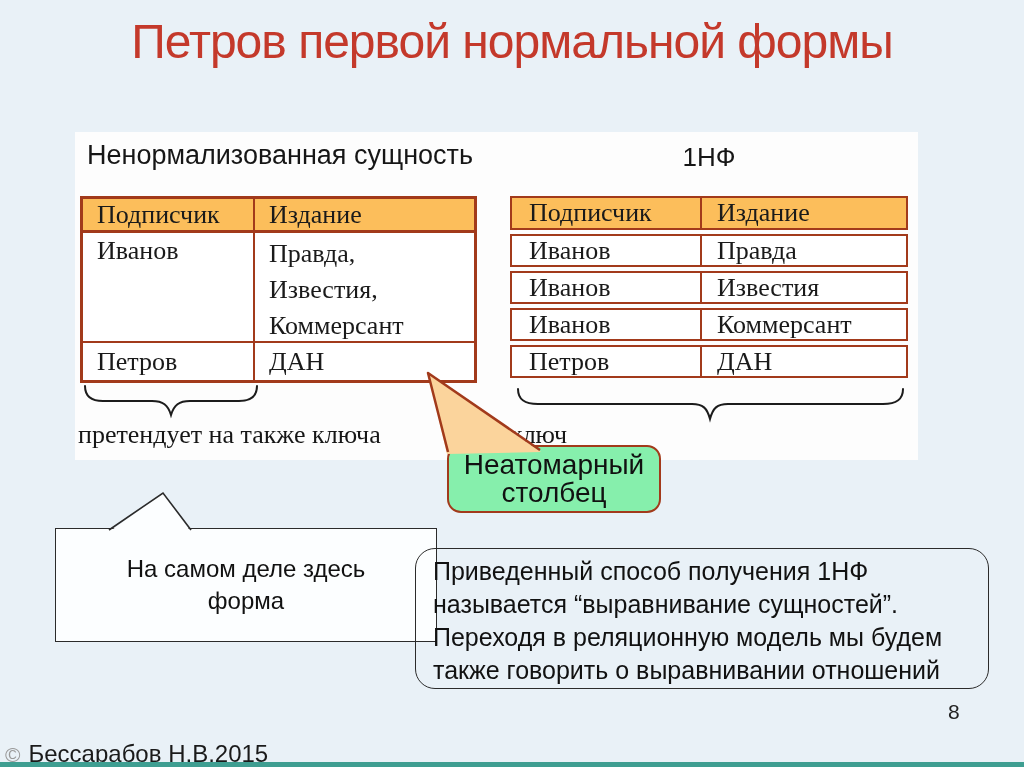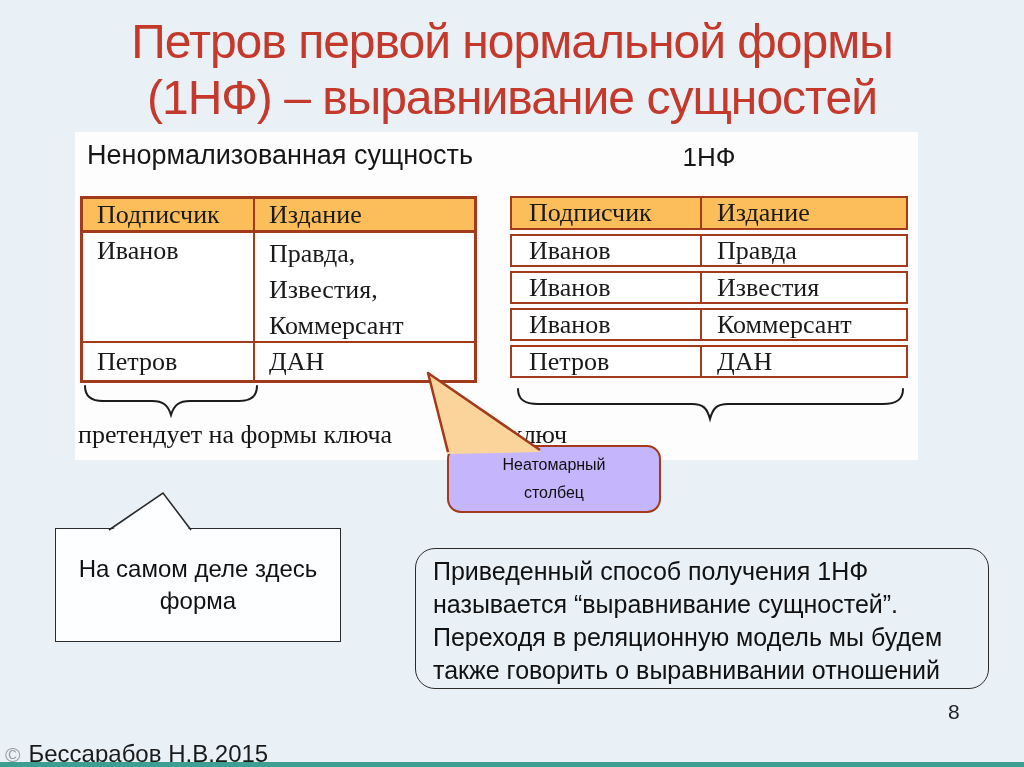--- a/index.html
+++ b/index.html
@@ -58,26 +58,26 @@
     position:absolute;left:78px;top:420px;
     font-family:"Liberation Serif", serif;font-size:26px;color:#161616;
   }
   .brace-label-right{
     position:absolute;left:510px;top:420px;width:400px;
     font-family:"Liberation Serif", serif;font-size:26px;color:#161616;
   }
   
   .co-nonatomic{
     position:absolute;left:447px;top:445px;width:214px;height:68px;
-    background:#c4b5fd;border:2.5px solid #A23A1B;border-radius:14px;
+    background:#86efac;border:2.5px solid #A23A1B;border-radius:14px;
     box-sizing:border-box;display:flex;flex-direction:column;justify-content:center;
-    text-align:center;font-size:16px;line-height:28px;color:#111;
+    text-align:center;font-size:28px;line-height:28px;color:#111;
   }
   .co-note{
-    position:absolute;left:55px;top:528px;width:286px;height:114px;
+    position:absolute;left:55px;top:528px;width:382px;height:114px;
     background:#FCFEFF;border:1.6px solid #2b2b2b;
     box-sizing:border-box;display:flex;flex-direction:column;justify-content:center;
     text-align:center;font-size:24px;line-height:32px;color:#111;
   }
   .co-bottom{
     position:absolute;left:415px;top:548px;width:574px;height:141px;
     border:1.6px solid #2b2b2b;border-radius:20px;
     box-sizing:border-box;padding:6px 0 16px 17px;
     font-size:25px;line-height:33px;color:#111;
   }
@@ -91,21 +91,20 @@
   
   .overlay{position:absolute;left:0;top:0;width:1024px;height:767px;pointer-events:none;}
 </style>
 </head>
 <body>
 
 <div class="slide">
 
   <div class="title">
     <div>Петров первой нормальной формы</div>
-    <div>(1НФ) – выравнивание сущностей</div>
   </div>
 
   <div class="panel"></div>
 
   <div class="section-label-left">Ненормализованная сущность</div>
   <div class="section-label-right">1НФ</div>
 
   <div class="lt">
     <div class="cell head col1">Подписчик</div>
     <div class="cell head">Издание</div>
@@ -133,21 +132,21 @@
     <div class="rrow">
       <div class="c1">Иванов</div>
       <div class="c2">Коммерсант</div>
     </div>
     <div class="rrow">
       <div class="c1">Петров</div>
       <div class="c2">ДАН</div>
     </div>
   </div>
 
-  <div class="brace-label-left">претендует на формы ключа</div>
+  <div class="brace-label-left">претендует на также ключа</div>
   <div class="brace-label-right">ключ</div>
 
   <div class="co-nonatomic">
     <div>Неатомарный</div>
     <div>столбец</div>
   </div>
 
   <div class="co-note">
     <div>На самом деле здесь</div>
     <div>форма</div>

